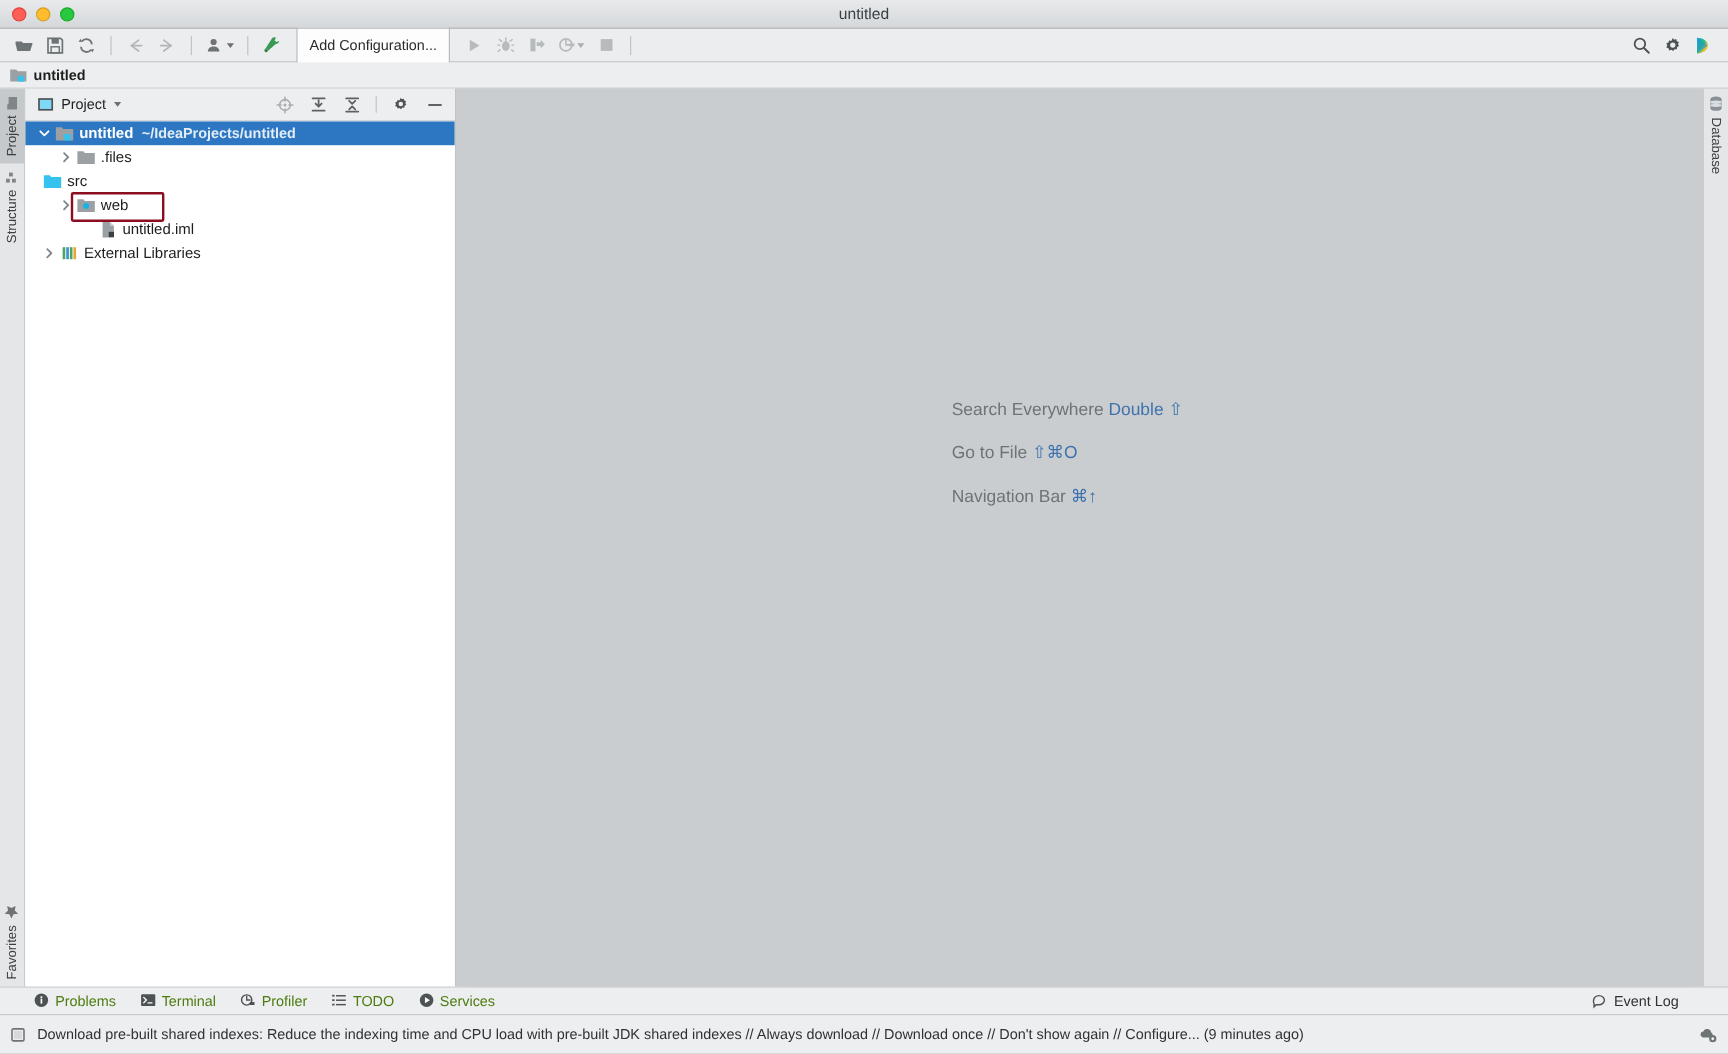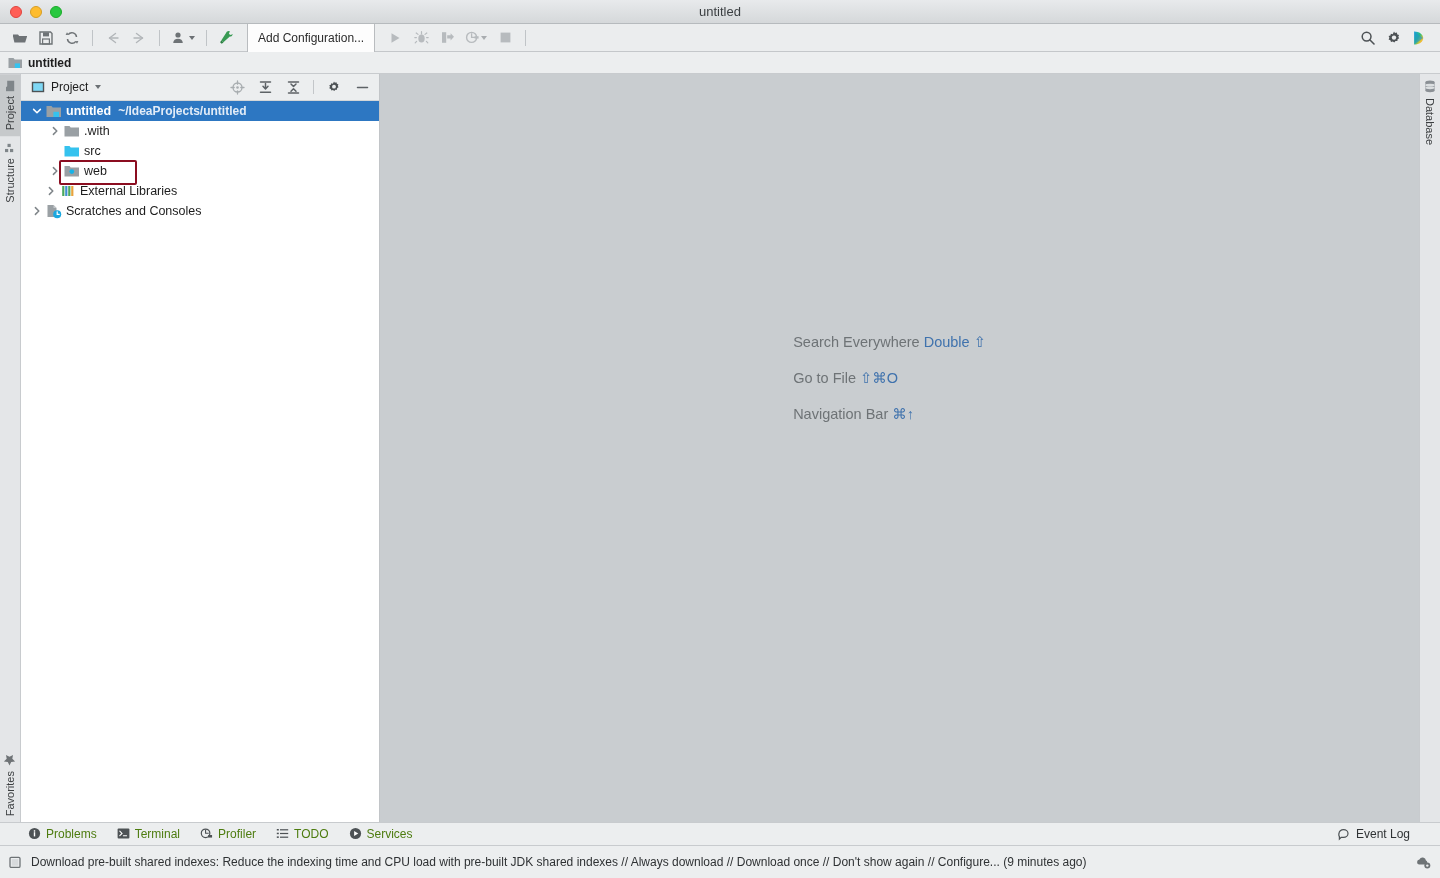--- a/index.html
+++ b/index.html
@@ -125,21 +125,21 @@
   .tip .key { color: #3f72ad; }
 
   
   .bottombar {
     height: 23px; flex: 0 0 23px; background: #eceeef;
     border-top: 1px solid #c8cbce;
     display: flex; align-items: center; padding-left: 28px; gap: 20px;
   }
   .bb-item { display: flex; align-items: flex-start; gap: 5px; font-size: 12px; color: #4d7c0f; }
   .bb-spacer { flex: 1; }
-  .bb-right { display: flex; align-items: center; gap: 5px; padding-right: 30px; font-size: 12px; color: #2f3234; }
+  .bb-right { display: flex; align-items: center; gap: 5px; padding-right: 41px; font-size: 12px; color: #2f3234; }
 
   
   .statusbar {
     height: 22px; flex: 0 0 22px; background: #eceeef;
     border-top: 1px solid #c8cbce;
     display: flex; align-items: center; padding: 16px 8px; gap: 8px;
   }
   .status-text { font-size: 12px; color: #2f3234; white-space: nowrap; }
   .sb-spacer { flex: 1; }
 
@@ -413,23 +413,23 @@
               <span class="arrow">
                 <svg width="10" height="10" viewBox="0 0 10 10">
                   <path d="M3.4 1.6L6.8 5l-3.4 3.4" fill="none" stroke="#7f8589" stroke-width="1.5" stroke-linecap="round" stroke-linejoin="round"></path>
                 </svg>
               </span>
               <span class="row-icon">
                 <svg width="16" height="14" viewBox="0 0 16 14">
                   <path d="M0.5 2h5l1.2 1.4H15v9.2H0.5z" fill="#9aa0a4"></path>
                 </svg>
               </span>
-              <span class="row-label">.with</span>
+              <span class="row-label">.files</span>
             </div>
-            <div class="row" style="padding-left: 28px;">
+            <div class="row" style="">
               <span class="arrow"></span>
               <span class="row-icon">
                 <svg width="16" height="14" viewBox="0 0 16 14">
                   <path d="M0.5 2h5l1.2 1.4H15v9.2H0.5z" fill="#35c2ee"></path>
                 </svg>
               </span>
               <span class="row-label">src</span>
             </div>
             <div class="row" style="padding-left: 28px;">
               <span class="arrow">
@@ -438,51 +438,46 @@
                 </svg>
               </span>
               <span class="row-icon">
                 <svg width="16" height="14" viewBox="0 0 16 14">
                   <path d="M0.5 2h5l1.2 1.4H15v9.2H0.5z" fill="#9aa0a4"></path>
                   <circle cx="7.8" cy="7.6" r="2.4" fill="#16b3e8"></circle>
                 </svg>
               </span>
               <span class="row-label">web</span>
             </div>
-            <div class="row" style="padding-left: 24px;">
+            <div class="row" style="padding-left: 46px;">
+              <span class="arrow"></span>
+              <span class="row-icon">
+                <svg width="15" height="15" viewBox="0 0 15 15">
+                  <path d="M2.5 1h6l3.4 3.4V14h-9.4z" fill="#9aa0a4"></path>
+                  <path d="M8.5 1l3.4 3.4H8.5z" fill="#c4c8cb"></path>
+                  <rect x="7.6" y="9.2" width="4.4" height="4.4" fill="#3c4042"></rect>
+                </svg>
+              </span>
+              <span class="row-label">untitled.iml</span>
+            </div>
+            <div class="row" style="padding-left: 14px;">
               <span class="arrow">
                 <svg width="10" height="10" viewBox="0 0 10 10">
                   <path d="M3.4 1.6L6.8 5l-3.4 3.4" fill="none" stroke="#7f8589" stroke-width="1.5" stroke-linecap="round" stroke-linejoin="round"></path>
                 </svg>
               </span>
               <span class="row-icon">
                 <svg width="15" height="14" viewBox="0 0 15 14">
                   <rect x="1.2" y="2" width="2.2" height="10" fill="#4aa85c"></rect>
                   <rect x="4.2" y="2" width="2.2" height="10" fill="#3f8fd1"></rect>
                   <rect x="7.2" y="2" width="2.2" height="10" fill="#4aa85c"></rect>
                   <rect x="10.2" y="2" width="2.2" height="10" fill="#e8a33d"></rect>
                 </svg>
               </span>
               <span class="row-label">External Libraries</span>
-            </div>
-            <div class="row" style="padding-left: 10px;">
-              <span class="arrow">
-                <svg width="10" height="10" viewBox="0 0 10 10">
-                  <path d="M3.4 1.6L6.8 5l-3.4 3.4" fill="none" stroke="#7f8589" stroke-width="1.5" stroke-linecap="round" stroke-linejoin="round"></path>
-                </svg>
-              </span>
-              <span class="row-icon">
-                <svg width="16" height="15" viewBox="0 0 16 15">
-                  <path d="M1.5 1h6l3 3V13h-9z" fill="#9aa0a4"></path>
-                  <path d="M7.5 1l3 3h-3z" fill="#c4c8cb"></path>
-                  <circle cx="11.2" cy="10.2" r="4" fill="#1aa8e0"></circle>
-                  <path d="M11.2 7.8v2.6h2" stroke="#fff" stroke-width="1.2" fill="none" stroke-linecap="round"></path>
-                </svg>
-              </span>
-              <span class="row-label">Scratches and Consoles</span>
             </div>
           </div>
         <div class="redbox" style="left:38px; top:59px; width:78px; height:25px;"></div>
       </div>
     </div>
 
     <div class="editor">
       <div class="tips">
         <div class="tip">
           <span>Search Everywhere</span>

